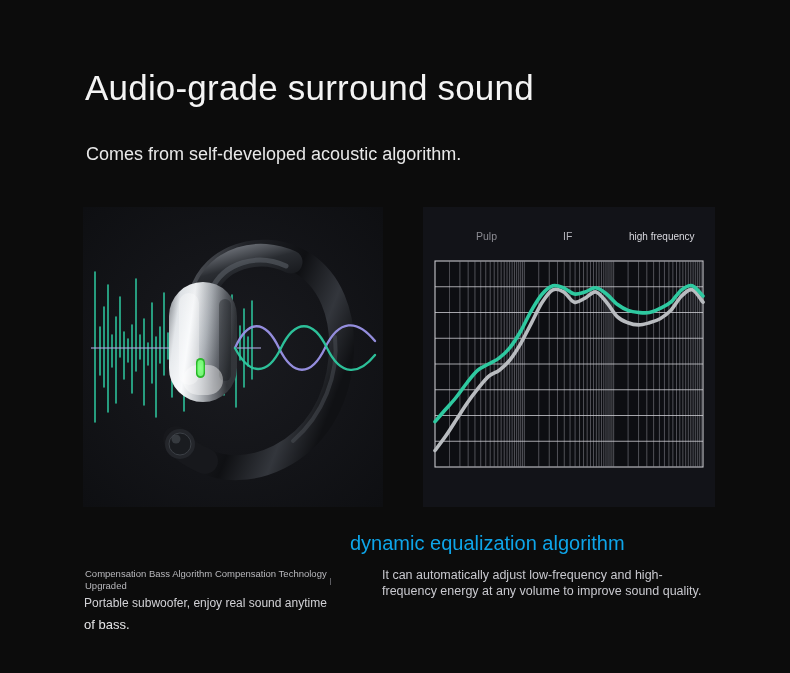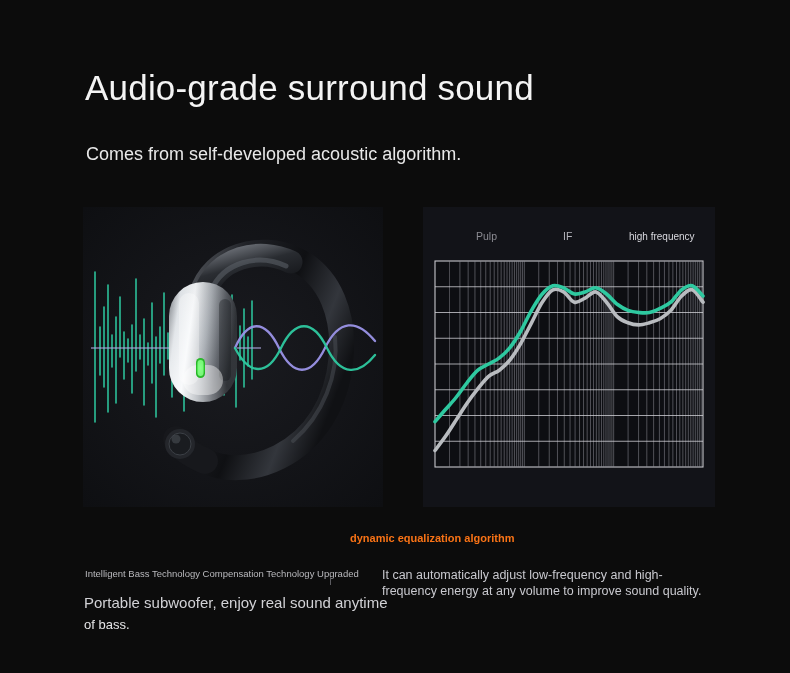--- a/index.html
+++ b/index.html
@@ -51,30 +51,30 @@
   .chart-svg{position:absolute;left:0;top:46px;width:292px;height:225px;}
   .chart-svg svg{display:block;}
 
   
   .cap-left-title{
     position:absolute;left:86px;top:532px;
     font-size:16px;color:#f2f2f2;white-space:nowrap;
   }
   .cap-right-title{
     position:absolute;left:350px;top:532px;
-    font-size:11px;color:#f97316;white-space:nowrap;font-weight:bold;
+    font-size:20px;color:#0ea5e9;white-space:nowrap;
   }
 
   .cap-left-small{
     position:absolute;left:85px;top:568px;width:280px;
     font-size:9.5px;line-height:11.5px;color:#b9b9bd;
   }
   .cap-left-mid{
     position:absolute;left:84px;top:596px;width:300px;
-    font-size:15px;line-height:14px;color:#d2d2d6;white-space:nowrap;
+    font-size:12px;line-height:14px;color:#d2d2d6;white-space:nowrap;
   }
   .cap-left-big{
     position:absolute;left:84px;top:616px;
     font-size:13px;line-height:18px;color:#e6e6e8;white-space:nowrap;
   }
   .cap-left-tick{
     position:absolute;left:330px;top:578px;width:1px;height:7px;background:#5b5b60;
   }
   .cap-right-body{
     position:absolute;left:382px;top:568px;width:335px;
@@ -286,20 +286,20 @@
             <line x1="12" x2="280" y1="188.25" y2="188.25"></line>
           </g>
         <path id="series-gray" fill="none" stroke-width="3.6" stroke-linecap="round" stroke-linejoin="round" d="M12.0 197.5 C13.8 195.1,19.1 188.3,22.7 183.1 C26.3 177.9,29.9 172.1,33.4 166.6 C37.0 161.1,40.6 155.3,44.2 150.1 C47.7 145.0,51.3 140.2,54.9 135.7 C58.5 131.3,62.0 126.5,65.6 123.4 C69.2 120.3,72.7 119.9,76.3 117.2 C79.9 114.4,83.5 111.3,87.0 106.9 C90.6 102.4,94.2 96.6,97.8 90.4 C101.3 84.2,104.9 76.7,108.5 69.8 C112.1 62.9,115.6 54.7,119.2 49.2 C122.8 43.7,126.3 38.6,129.9 36.8 C133.5 35.1,137.1 36.8,140.6 38.9 C144.2 41.0,147.8 48.2,151.4 49.2 C154.9 50.2,158.5 46.8,162.1 45.1 C165.7 43.4,169.2 38.2,172.8 38.9 C176.4 39.6,179.9 45.1,183.5 49.2 C187.1 53.3,190.7 60.2,194.2 63.6 C197.8 67.1,201.4 68.4,205.0 69.8 C208.5 71.2,212.1 71.9,215.7 71.9 C219.3 71.9,222.8 70.8,226.4 69.8 C230.0 68.8,233.5 67.7,237.1 65.7 C240.7 63.6,244.3 61.2,247.8 57.4 C251.4 53.7,255.0 46.5,258.6 43.0 C262.1 39.6,265.7 35.8,269.3 36.8 C272.9 37.9,278.2 47.1,280.0 49.2" stroke="#b9bcc0"></path>
         <path id="series-green" fill="none" stroke-width="3.6" stroke-linecap="round" stroke-linejoin="round" d="M12.0 168.7 C13.8 166.6,19.1 160.4,22.7 156.3 C26.3 152.2,29.9 148.4,33.4 144.0 C37.0 139.5,40.6 134.0,44.2 129.5 C47.7 125.1,51.3 120.3,54.9 117.2 C58.5 114.1,62.0 113.1,65.6 111.0 C69.2 108.9,72.7 107.6,76.3 104.8 C79.9 102.1,83.5 99.0,87.0 94.5 C90.6 90.1,94.2 84.2,97.8 78.0 C101.3 71.9,104.9 63.6,108.5 57.4 C112.1 51.3,115.6 45.1,119.2 41.0 C122.8 36.8,126.3 33.8,129.9 32.7 C133.5 31.7,137.1 33.4,140.6 34.8 C144.2 36.2,147.8 40.3,151.4 41.0 C154.9 41.6,158.5 39.9,162.1 38.9 C165.7 37.9,169.2 34.4,172.8 34.8 C176.4 35.1,179.9 38.2,183.5 41.0 C187.1 43.7,190.7 48.5,194.2 51.3 C197.8 54.0,201.4 56.1,205.0 57.4 C208.5 58.8,212.1 59.2,215.7 59.5 C219.3 59.8,222.8 60.2,226.4 59.5 C230.0 58.8,233.5 57.1,237.1 55.4 C240.7 53.7,244.3 52.3,247.8 49.2 C251.4 46.1,255.0 39.6,258.6 36.8 C262.1 34.1,265.7 31.7,269.3 32.7 C272.9 33.8,278.2 41.3,280.0 43.0" stroke="#2ec9a0"></path>
       </svg>
     </div>
   </div>
 
   <div class="cap-right-title">dynamic equalization algorithm</div>
 
-  <div class="cap-left-small">Intelligent Bass Technology Compensation Technology Upgraded</div>
+  <div class="cap-left-small">Compensation Bass Algorithm Compensation Technology Upgraded</div>
   <div class="cap-left-tick"></div>
   <div class="cap-left-mid">Portable subwoofer, enjoy real sound anytime</div>
   <div class="cap-left-big">of bass.</div>
 
   <div class="cap-right-body">It can automatically adjust low-frequency and high-frequency energy at any volume to improve sound quality.</div>
 
 </div>
 
 </body></html>

